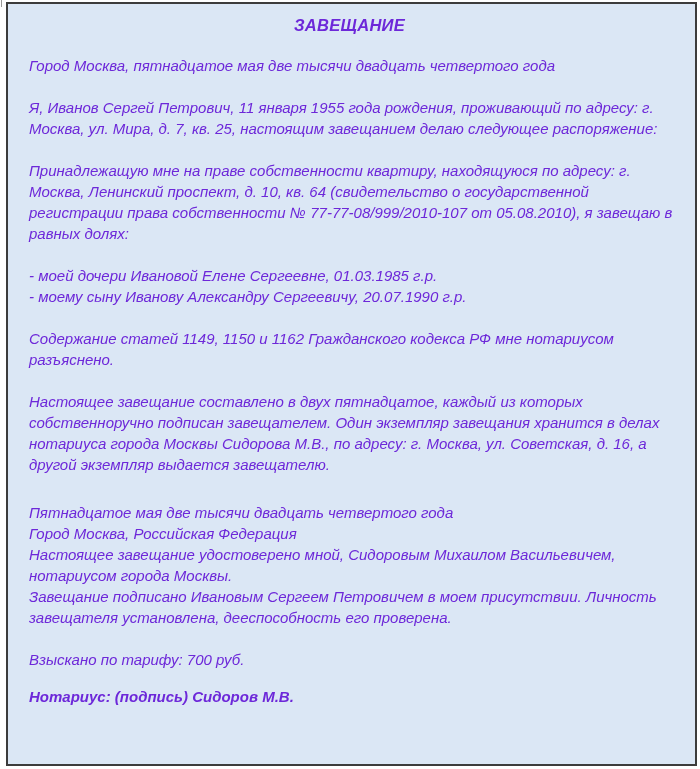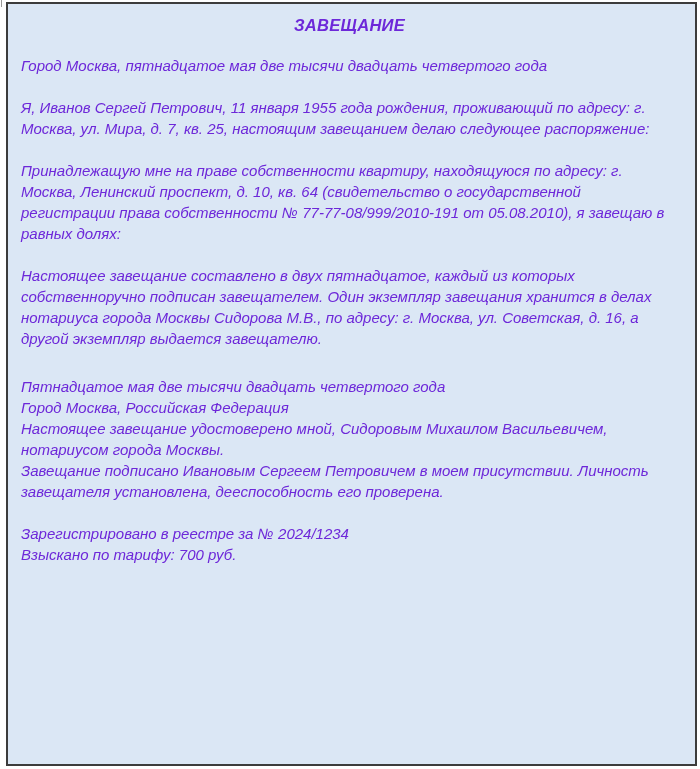--- a/index.html
+++ b/index.html
@@ -40,21 +40,21 @@
   }
   .doc-title {
     text-align: center;
     font-weight: bold;
     font-size: 16.5px;
     line-height: 22px;
     margin: 2px 0 0 0;
     letter-spacing: 0.3px;
   }
   .para {
-    margin: 21px 0 0 0;
+    margin: 21px 0 0 8px;
   }
   .para .line {
     min-height: 21px;
   }
   .para.first {
     margin-top: 19px;
   }
   .para.gap-lg {
     margin-top: 27px;
   }
@@ -76,36 +76,45 @@
 
   <div class="para first">
     <div class="line">Город Москва, пятнадцатое мая две тысячи двадцать четвертого года</div>
   </div>
 
   <div class="para">
     <div class="line">Я, Иванов Сергей Петрович, 11 января 1955 года рождения, проживающий по адресу: г. Москва, ул. Мира, д. 7, кв. 25, настоящим завещанием делаю следующее распоряжение:</div>
   </div>
 
   <div class="para">
-    <div class="line">Принадлежащую мне на праве собственности квартиру, находящуюся по адресу: г. Москва, Ленинский проспект, д. 10, кв. 64 (свидетельство о государственной регистрации права собственности № 77-77-08/999/2010-191 от 05.08.2010), я завещаю в равных долях:</div>
+    <div class="line">Принадлежащую мне на праве собственности квартиру, находящуюся по адресу: г. Москва, Ленинский проспект, д. 10, кв. 64 (свидетельство о государственной регистрации права собственности № 77-77-08/999/2010-107 от 05.08.2010), я завещаю в равных долях:</div>
   </div>
 
+  <div class="para">
+    <div class="line">- моей дочери Ивановой Елене Сергеевне, 01.03.1985 г.р.</div>
+    <div class="line">- моему сыну Иванову Александру Сергеевичу, 20.07.1990 г.р.</div>
+  </div>
 
+  <div class="para">
+    <div class="line">Содержание статей 1149, 1150 и 1162 Гражданского кодекса РФ мне нотариусом разъяснено.</div>
+  </div>
 
   <div class="para">
     <div class="line">Настоящее завещание составлено в двух пятнадцатое, каждый из которых собственноручно подписан завещателем. Один экземпляр завещания хранится в делах нотариуса города Москвы Сидорова М.В., по адресу: г. Москва, ул. Советская, д. 16, а другой экземпляр выдается завещателю.</div>
   </div>
 
 
   <div class="para gap-lg">
     <div class="line">Пятнадцатое мая две тысячи двадцать четвертого года</div>
     <div class="line">Город Москва, Российская Федерация</div>
     <div class="line">Настоящее завещание удостоверено мной, Сидоровым Михаилом Васильевичем, нотариусом города Москвы.</div>
     <div class="line">Завещание подписано Ивановым Сергеем Петровичем в моем присутствии. Личность завещателя установлена, дееспособность его проверена.</div>
   </div>
 
   <div class="para">
-    <div class="line">Зарегистрировано в реестре за № 2024/1234</div>
     <div class="line">Взыскано по тарифу: 700 руб.</div>
   </div>
 
+  <div class="para bold last">
+    <div class="line">Нотариус: (подпись) Сидоров М.В.</div>
+  </div>
 
 </div>
 
 </body></html>

